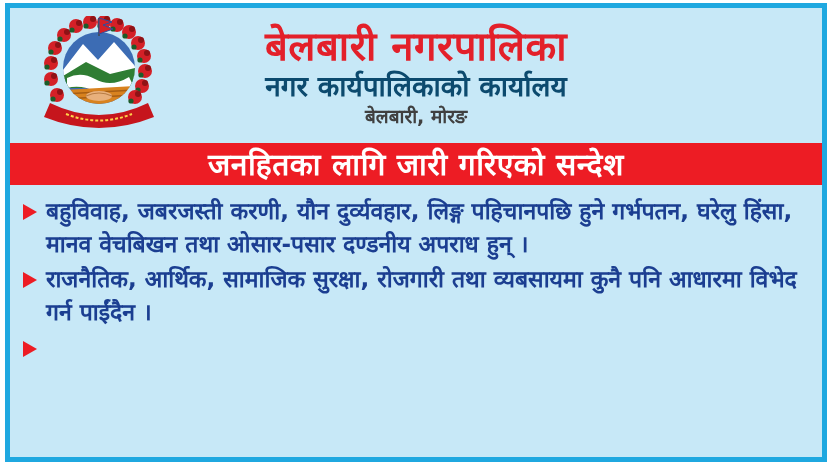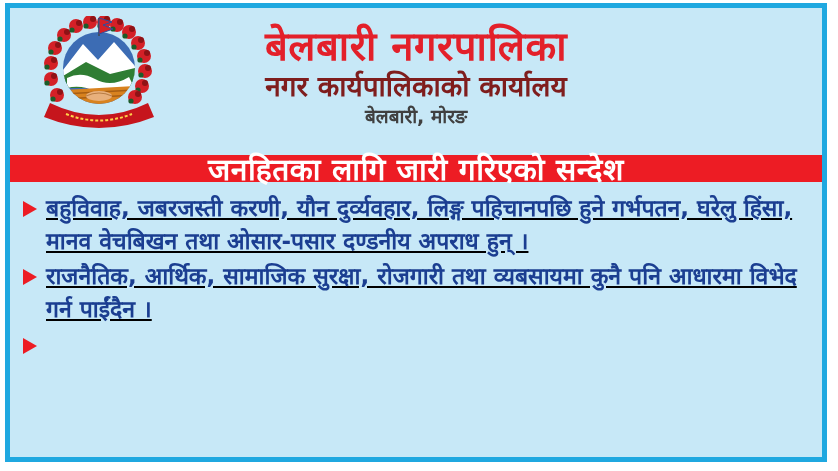--- a/index.html
+++ b/index.html
@@ -38,48 +38,46 @@
   .title {
     font-size: 40px;
     font-weight: 800;
     color: #e3202a;
     line-height: 1.05;
     letter-spacing: 0.5px;
   }
   .subtitle {
     font-size: 28px;
     font-weight: 600;
-    color: #7f1d1d;
+    color: #0c4a6e;
     line-height: 1.1;
     margin-top: 5px;
   }
   .location {
     font-size: 19px;
     font-weight: 700;
     color: #404040;
     line-height: 1.1;
     margin-top: 3px;
   }
   .banner {
-    margin-top: 19px;
-    height: 27px;
+    margin-top: 7px;
+    height: 42px;
     background: #ed1c24;
     display: flex;
-    align-items: center;
     justify-content: center;
   }
   .banner-text {
     color: #ffffff;
     font-size: 30px;
     font-weight: 800;
     letter-spacing: 0.5px;
   }
   .bullets {
     padding: 10px 16px 7px 13px;
-    text-decoration: underline;
   }
   .bullet {
     display: flex;
     align-items: flex-start;
     margin-bottom: 3px;
   }
   .marker {
     width: 0;
     height: 0;
     border-top: 8px solid transparent;

